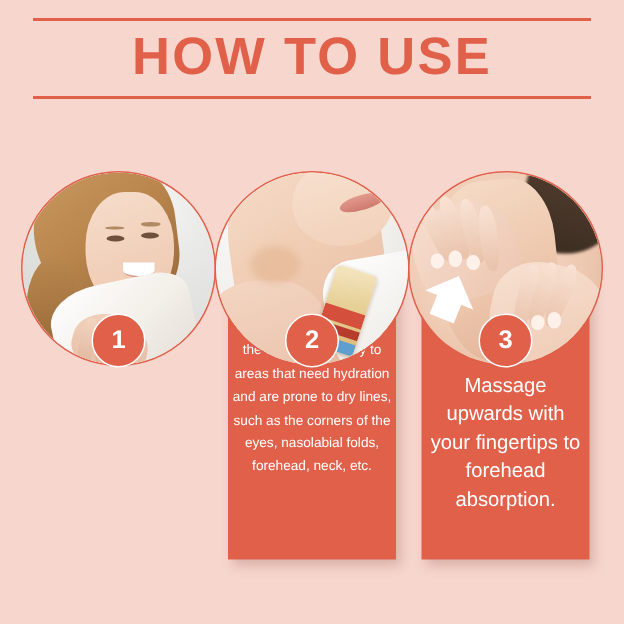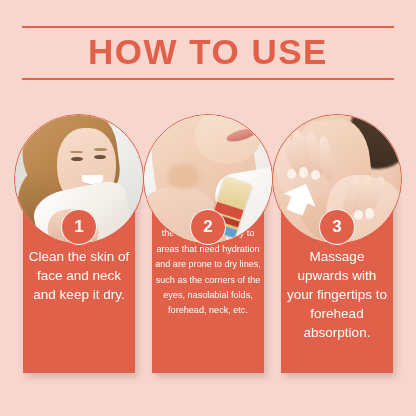--- a/index.html
+++ b/index.html
@@ -12,21 +12,21 @@
     background: #f7d6ce;
     font-family: "Liberation Sans", sans-serif;
     overflow: hidden;
     position: relative;
   }
 
   
   #header {
     position: absolute;
     left: 0;
-    top: 26px;
+    top: 12px;
     width: 416px;
     height: 62px;
   }
   .rule {
     position: absolute;
     left: 22px;
     width: 372px;
     height: 2px;
     background: #e0604a;
   }
@@ -348,23 +348,20 @@
 <body>
 
 <div id="header">
   <div class="rule top"></div>
   <div id="header-title">HOW TO USE</div>
   <div class="rule bot"></div>
 </div>
 
 <div id="cards">
 
-  <div class="card c1">
-    <div class="card-text t1">Clean the skin of face and neck and keep it dry.</div>
-  </div>
 
   <div class="photo p1">
     <div class="photo-inner">
       <div class="ph1-bg"></div>
       <div class="ph1-hair"></div>
       <div class="ph1-pony"></div>
       <div class="ph1-face"></div>
       <div class="ph1-brow l"></div>
       <div class="ph1-brow r"></div>
       <div class="ph1-eye l"></div>

